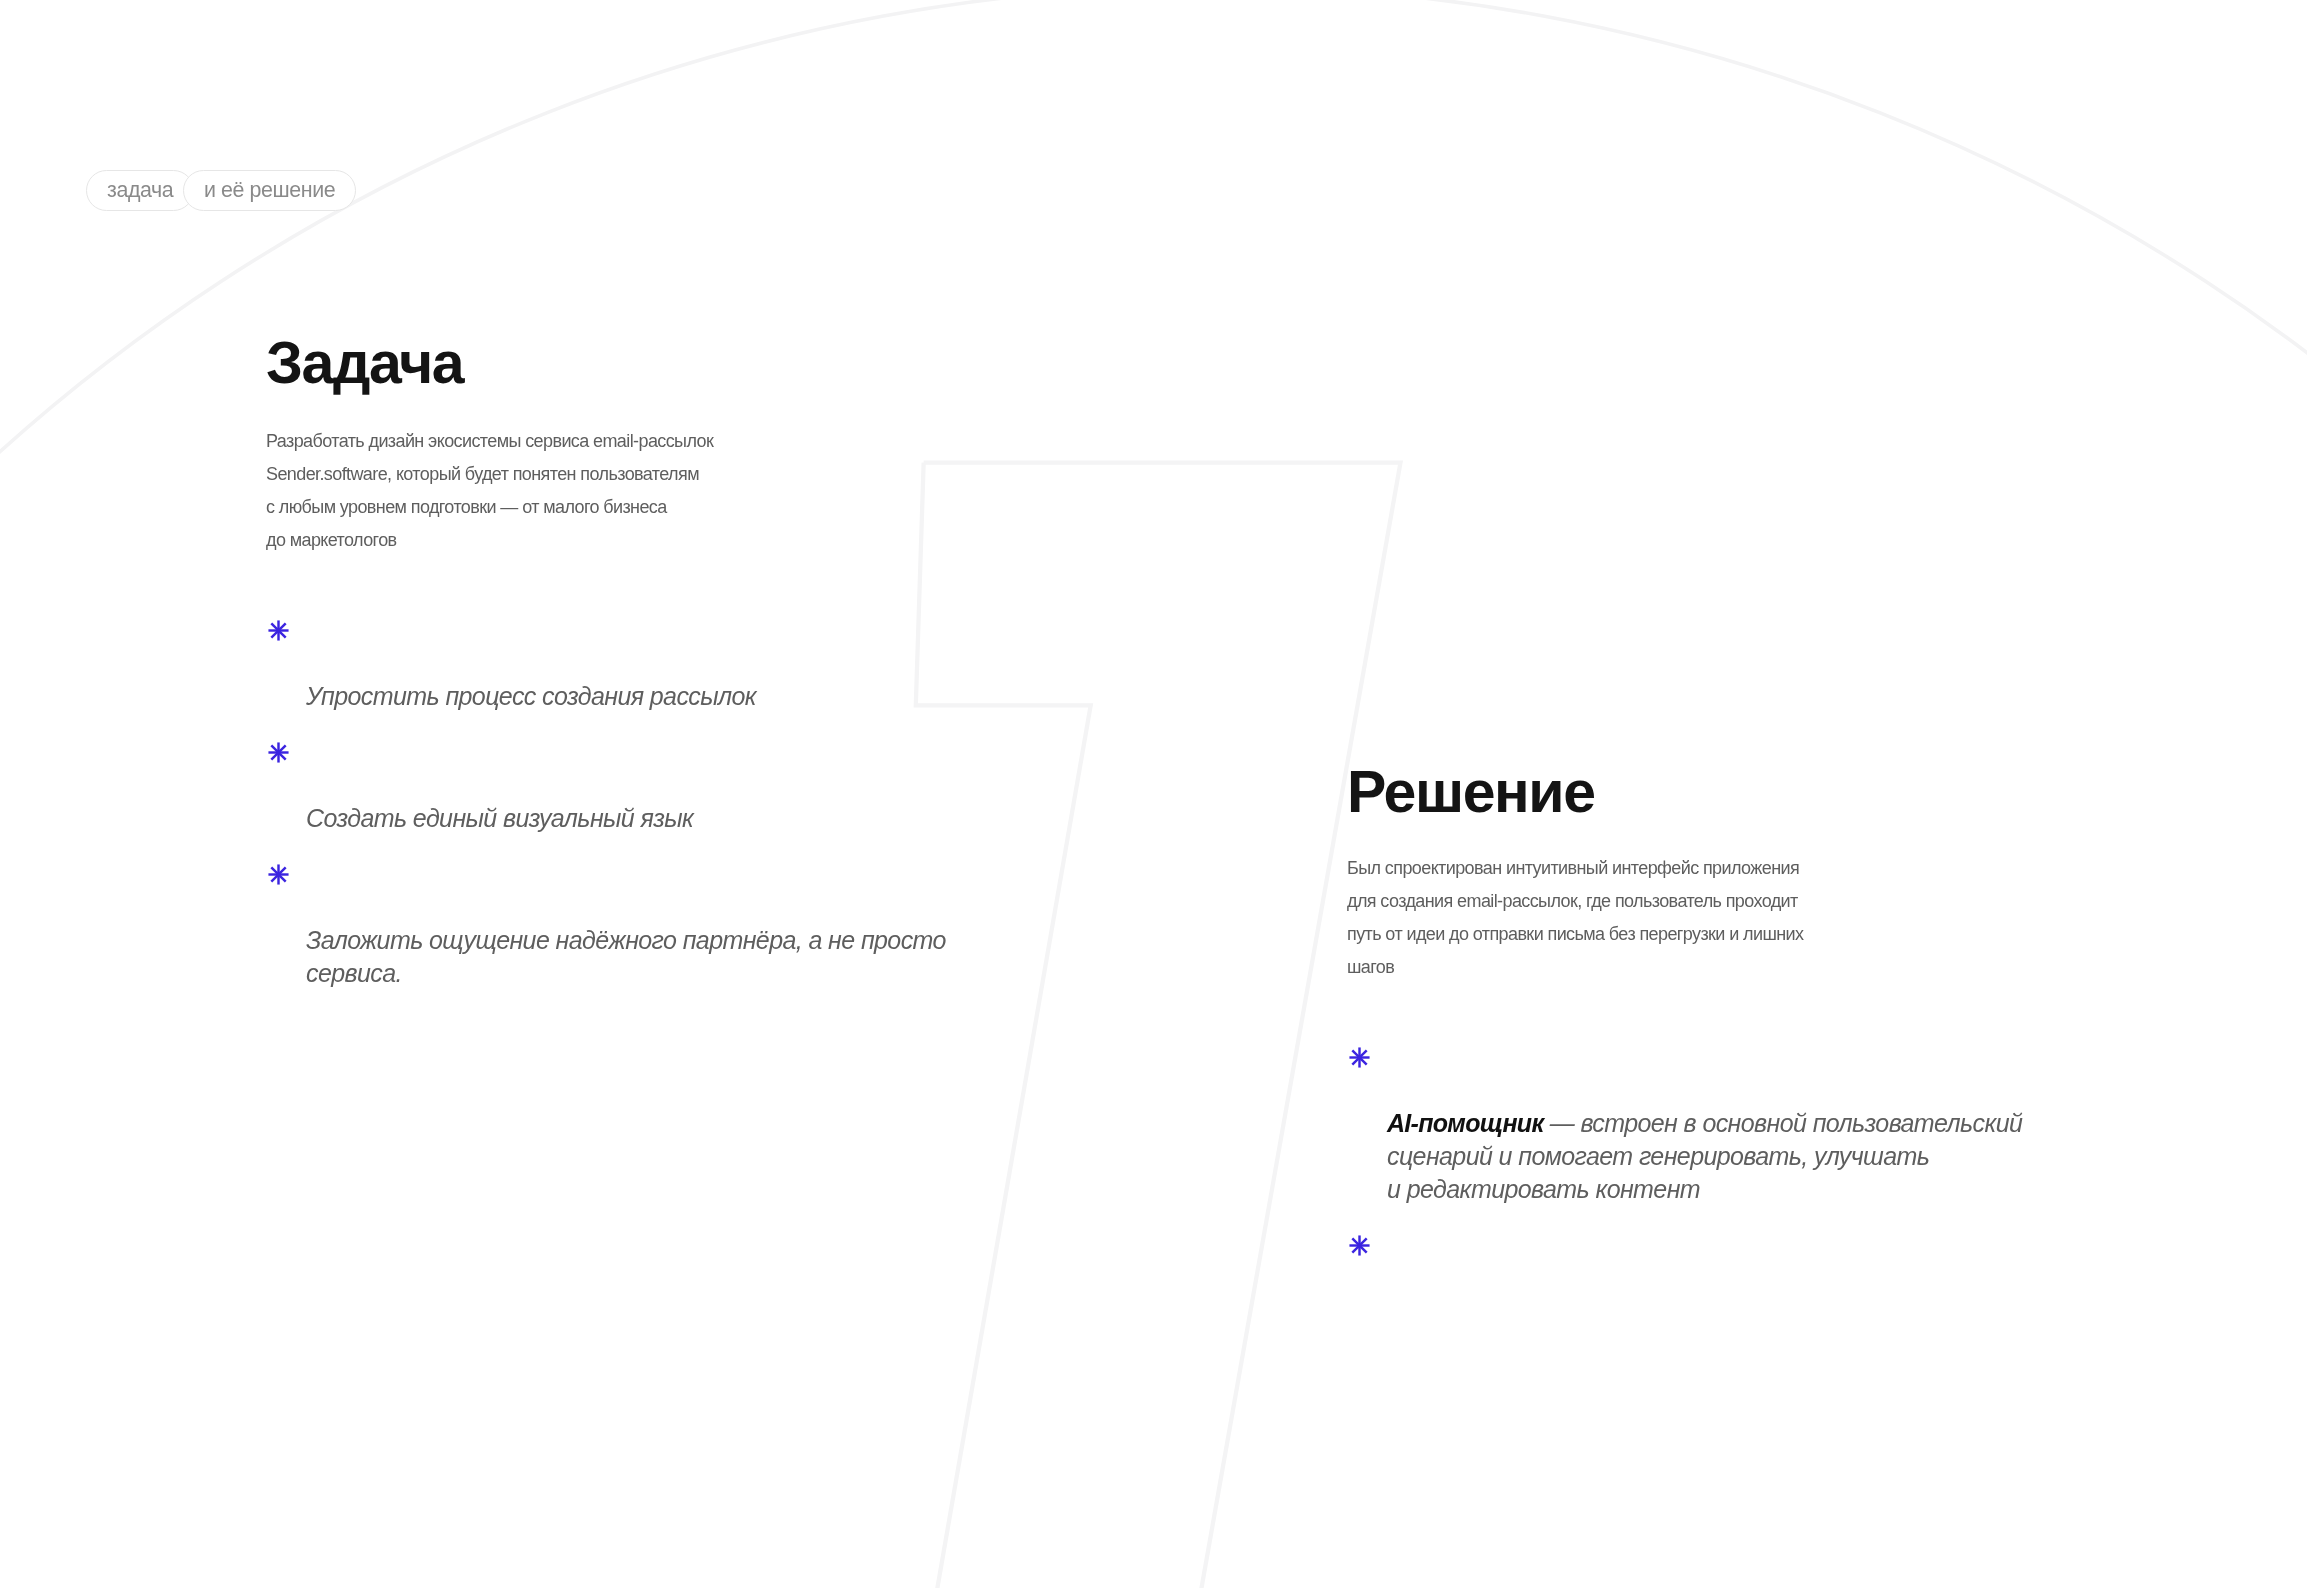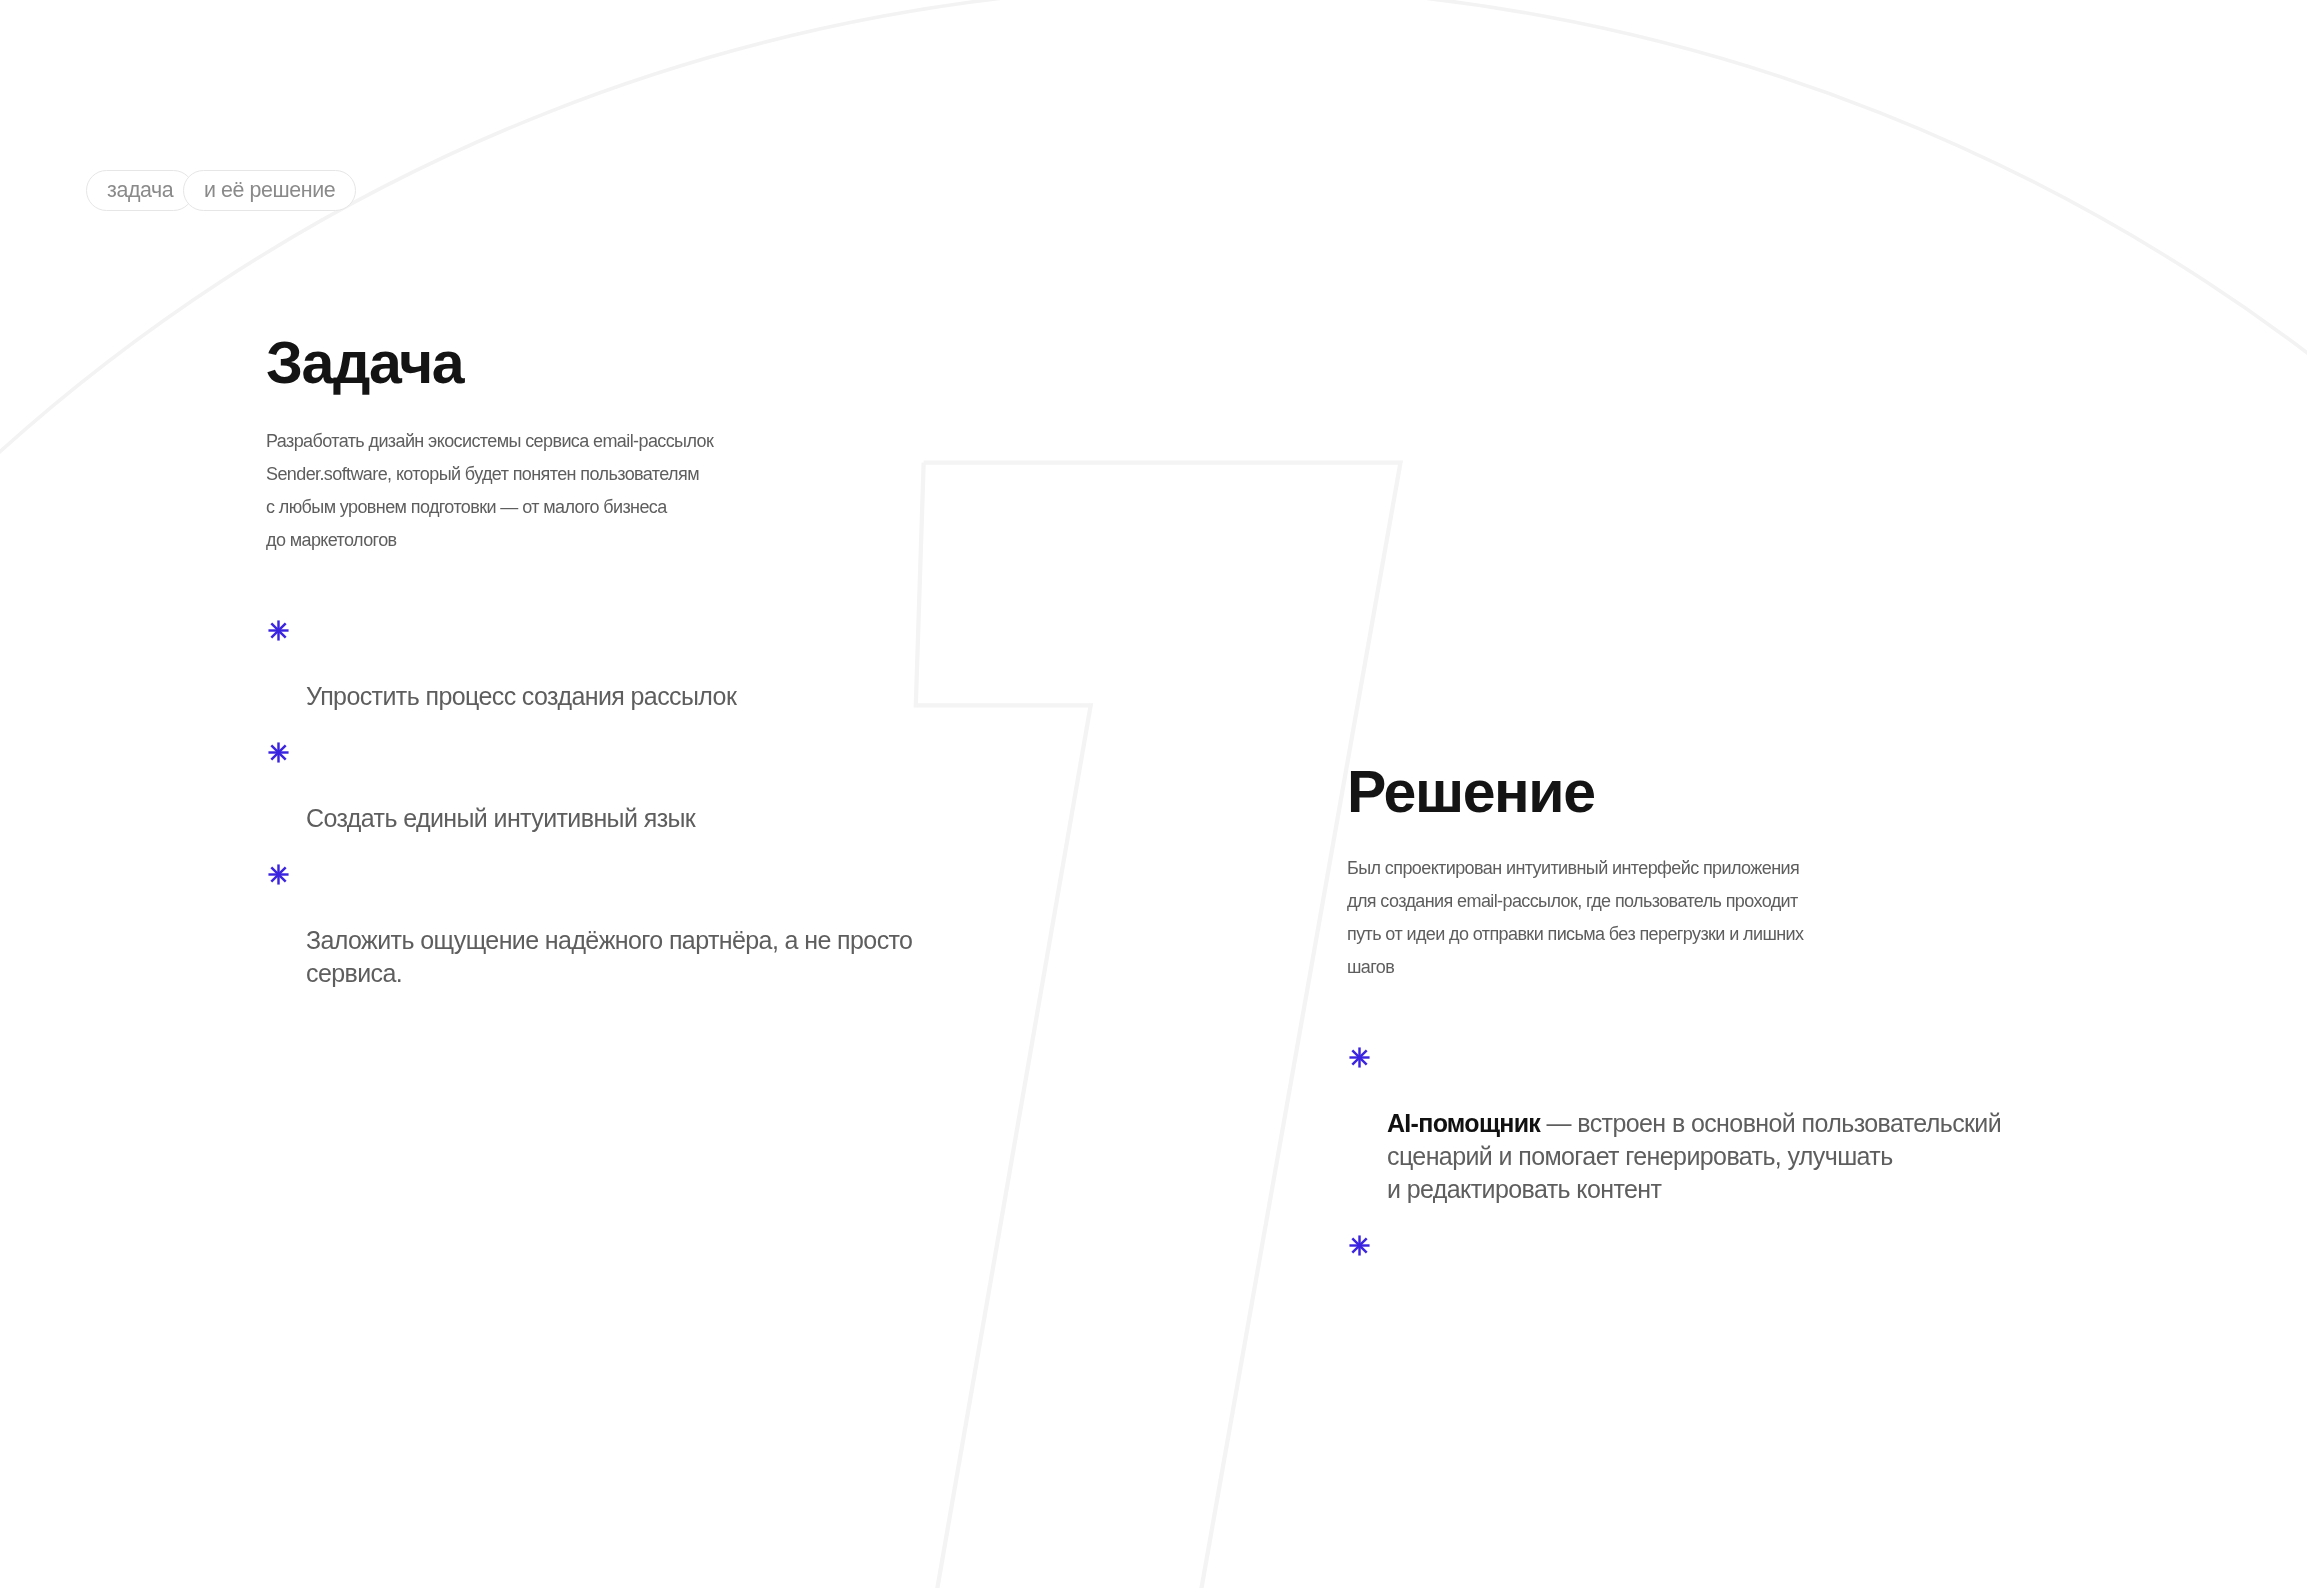--- a/index.html
+++ b/index.html
@@ -22,21 +22,21 @@
     .solution { left: 1347px; top: 757px; width: 749px; }
     .heading {
       font-size: 59px; font-weight: 700; color: #141414; margin: 0;
       letter-spacing: -1.4px; line-height: 71px;
     }
     .lead {
       margin: 26px 0 0 0; font-size: 18px; line-height: 33px; color: #5e5e5e;
       letter-spacing: -0.6px; white-space: pre-line;
     }
     .solution .lead { margin-top: 24px; }
-    ul.bullets { list-style: none; padding: 0; margin: 57px 0 0 0; }
+    ul.bullets { list-style: none; padding: 0; margin: 57px 0 0 0; font-style: italic; }
     .solution ul.bullets { margin-top: 57px; }
     ul.bullets li {
       position: relative; padding-left: 40px; font-size: 25px; line-height: 33px;
       color: #5e5e5e; letter-spacing: -0.6px; margin-bottom: 23px; white-space: pre-line;
     }
     .solution ul.bullets li { margin-bottom: 23px; }
     .star {
       position: absolute; left: 1.4px; top: 5px; width: 23px; height: 23px;
     }
     .bold { color: #111; font-weight: 700; letter-spacing: -0.7px; }
@@ -74,21 +74,21 @@
     </li>
     <li>
       <svg class="star" viewBox="0 0 32 32">
           <g stroke="#3b24e0" stroke-width="3.4">
             <line x1="16" y1="2" x2="16" y2="30"></line>
             <line x1="2" y1="16" x2="30" y2="16"></line>
             <line x1="6" y1="6" x2="26" y2="26"></line>
             <line x1="26" y1="6" x2="6" y2="26"></line>
           </g>
         </svg>
-      <span>Создать единый интуитивный язык</span>
+      <span>Создать единый визуальный язык</span>
     </li>
     <li>
       <svg class="star" viewBox="0 0 32 32">
           <g stroke="#3b24e0" stroke-width="3.4">
             <line x1="16" y1="2" x2="16" y2="30"></line>
             <line x1="2" y1="16" x2="30" y2="16"></line>
             <line x1="6" y1="6" x2="26" y2="26"></line>
             <line x1="26" y1="6" x2="6" y2="26"></line>
           </g>
         </svg>

